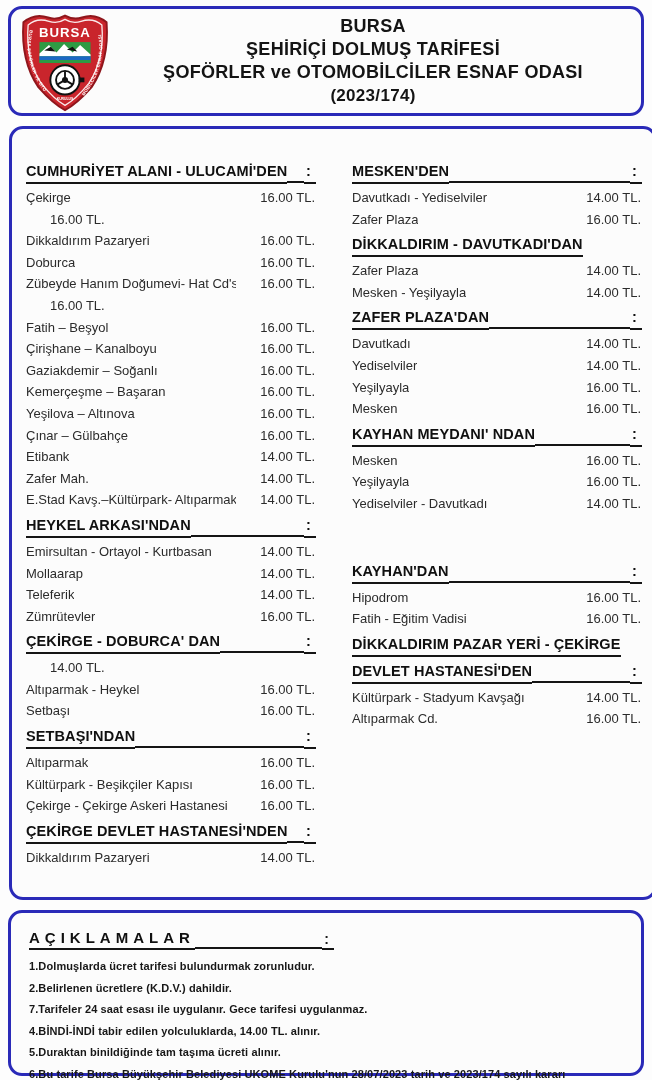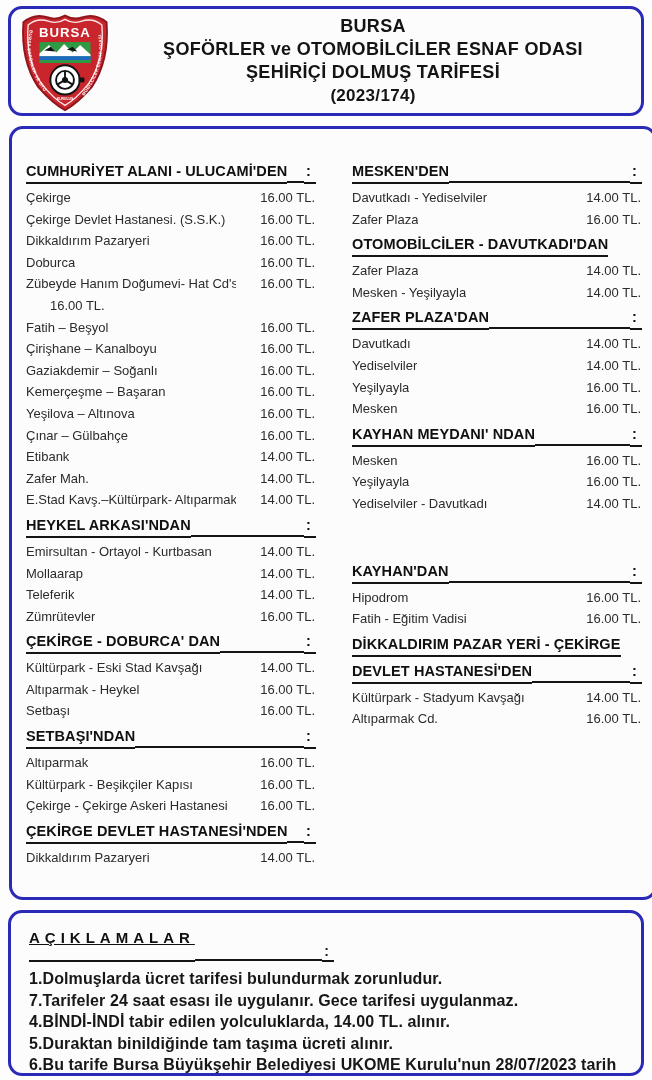--- a/index.html
+++ b/index.html
@@ -25,24 +25,24 @@
   .sec-title{border-bottom:2px solid #151515;padding-bottom:1px;white-space:nowrap;}
   .fill{flex:1;border-bottom:2px solid #151515;margin-bottom:1px;min-width:6px;}
   .sec-colon{border-bottom:2px solid #151515;padding:0 5px 1px 2px;}
   .fare-row{display:flex;justify-content:space-between;align-items:baseline;font-size:13px;line-height:21.6px;color:#2b2b2b;padding-right:1px;}
   .stop{white-space:nowrap;overflow:hidden;}
   .price{white-space:nowrap;margin-left:24px;}
   .col-gap{height:42px;}
   
   .footer-box{left:8px;top:910px;width:636px;height:166px;padding:16px 16px 0 18px;}
   .footer-title-row{display:flex;align-items:flex-end;width:305px;margin-bottom:6px;}
-  .footer-title{font-weight:bold;font-size:15px;letter-spacing:5px;border-bottom:2px solid #151515;padding-bottom:14px;white-space:nowrap;color:#101010;text-decoration:underline;}
+  .footer-title{font-weight:bold;font-size:15px;letter-spacing:5px;border-bottom:2px solid #151515;padding-bottom:2px;white-space:nowrap;color:#101010;}
   .footer-title-row .fill{border-bottom:2px solid #151515;}
   .footer-title-row .sec-colon{font-weight:bold;font-size:14px;}
-  .note{font-weight:bold;font-size:16px;line-height:21.5px;color:#171717;padding-left:13px;text-indent:-13px;letter-spacing:.1px;}
+  .note{font-weight:bold;font-size:11px;line-height:21.5px;color:#171717;padding-left:13px;text-indent:-13px;letter-spacing:.1px;}
   
   svg text{font-family:"Liberation Sans",sans-serif;}
 </style>
 </head>
 <body>
 
 <div class="box header-box">
   <div class="logo-wrap">
     <svg width="100" height="104" viewBox="0 0 100 110" aria-hidden="true">
       <path d="M6,14 Q18,4 32,9 Q41,12 50,7 Q59,12 68,9 Q82,4 94,14 Q97,55 78,83 Q62,101 50,107 Q38,101 22,83 Q3,55 6,14 Z" fill="#c9252c" stroke="#8e161c" stroke-width="2"></path>
@@ -72,40 +72,39 @@
       <text font-size="4.6" font-weight="bold" fill="#ffffff" letter-spacing="0.4">
         <textPath href="#arcL">BURSA ŞOFÖRLER VE OTO</textPath>
       </text>
       <text font-size="4.6" font-weight="bold" fill="#ffffff" letter-spacing="0.4">
         <textPath href="#arcR">MOBİLCİLER ESNAF ODASI</textPath>
       </text>
     </svg>
   </div>
   <div class="titles">
     <div class="t-line">BURSA</div>
+    <div class="t-line">ŞEHİRİÇİ DOLMUŞ TARİFESİ</div>
     <div class="t-line">ŞOFÖRLER ve OTOMOBİLCİLER ESNAF ODASI</div>
-    <div class="t-line">ŞEHİRİÇİ DOLMUŞ TARİFESİ</div>
     <div class="t-line small">(2023/174)</div>
   </div>
 </div>
 
 <div class="box main-box">
   <div class="col" id="col-left">
       <div class="section">
         <div class="sec-header">
           <span class="sec-title">CUMHURİYET ALANI - ULUCAMİ'DEN</span>
           <span class="fill"></span>
           <span class="sec-colon">:</span>
         </div>
         <div class="fare-row">
           <span class="stop">Çekirge</span>
           <span class="price">16.00 TL.</span>
         </div>
         <div class="fare-row">
-          <span class="stop">Çekirge Devlet Hastanesi. (S.S.K.)</span>
           <span class="price">16.00 TL.</span>
         </div>
         <div class="fare-row">
           <span class="stop">Dikkaldırım Pazaryeri</span>
           <span class="price">16.00 TL.</span>
         </div>
         <div class="fare-row">
           <span class="stop">Doburca</span>
           <span class="price">16.00 TL.</span>
         </div>
@@ -176,21 +175,20 @@
           <span class="price">16.00 TL.</span>
         </div>
       </div>
       <div class="section">
         <div class="sec-header">
           <span class="sec-title">ÇEKİRGE - DOBURCA' DAN</span>
           <span class="fill"></span>
           <span class="sec-colon">:</span>
         </div>
         <div class="fare-row">
-          <span class="stop">Kültürpark - Eski Stad Kavşağı</span>
           <span class="price">14.00 TL.</span>
         </div>
         <div class="fare-row">
           <span class="stop">Altıparmak - Heykel</span>
           <span class="price">16.00 TL.</span>
         </div>
         <div class="fare-row">
           <span class="stop">Setbaşı</span>
           <span class="price">16.00 TL.</span>
         </div>
@@ -237,21 +235,21 @@
           <span class="stop">Davutkadı - Yediselviler</span>
           <span class="price">14.00 TL.</span>
         </div>
         <div class="fare-row">
           <span class="stop">Zafer Plaza</span>
           <span class="price">16.00 TL.</span>
         </div>
       </div>
       <div class="section">
         <div class="sec-header">
-          <span class="sec-title">OTOMOBİLCİLER - DAVUTKADI'DAN</span>
+          <span class="sec-title">DİKKALDIRIM - DAVUTKADI'DAN</span>
         </div>
         <div class="fare-row">
           <span class="stop">Zafer Plaza</span>
           <span class="price">14.00 TL.</span>
         </div>
         <div class="fare-row">
           <span class="stop">Mesken - Yeşilyayla</span>
           <span class="price">14.00 TL.</span>
         </div>
       </div>
@@ -335,18 +333,19 @@
 </div>
 
 <div class="box footer-box">
   <div class="footer-title-row">
     <span class="footer-title">AÇIKLAMALAR</span>
     <span class="fill"></span>
     <span class="sec-colon">:</span>
   </div>
   <div id="notes-list">
       <div class="note">1.Dolmuşlarda ücret tarifesi bulundurmak zorunludur.</div>
+      <div class="note">2.Belirlenen ücretlere (K.D.V.) dahildir.</div>
       <div class="note">7.Tarifeler 24 saat esası ile uygulanır. Gece tarifesi uygulanmaz.</div>
       <div class="note">4.BİNDİ-İNDİ tabir edilen yolculuklarda, 14.00 TL. alınır.</div>
       <div class="note">5.Duraktan binildiğinde tam taşıma ücreti alınır.</div>
     </div>
   <div class="note"><span>6.Bu tarife Bursa Büyükşehir Belediyesi UKOME Kurulu'nun 28/07/2023 tarih ve 2023/174 sayılı kararı belirlenmiş olup, </span></div>
 </div>
 
 </body></html>

